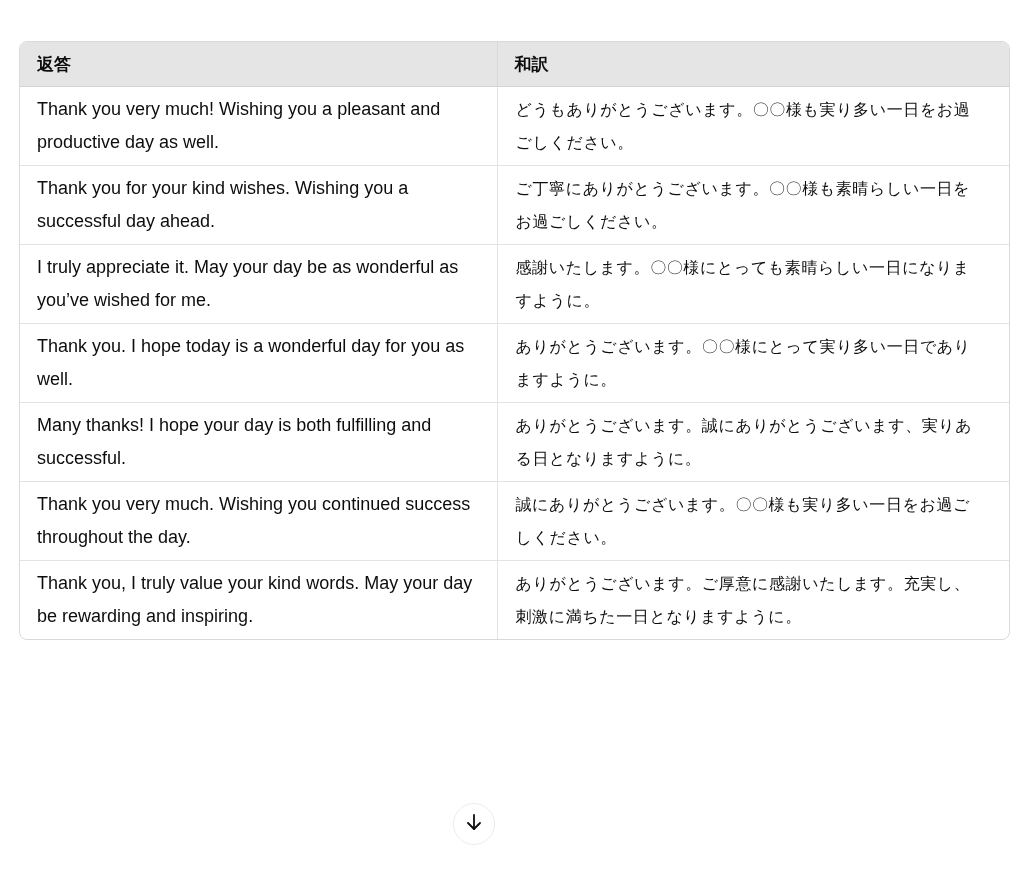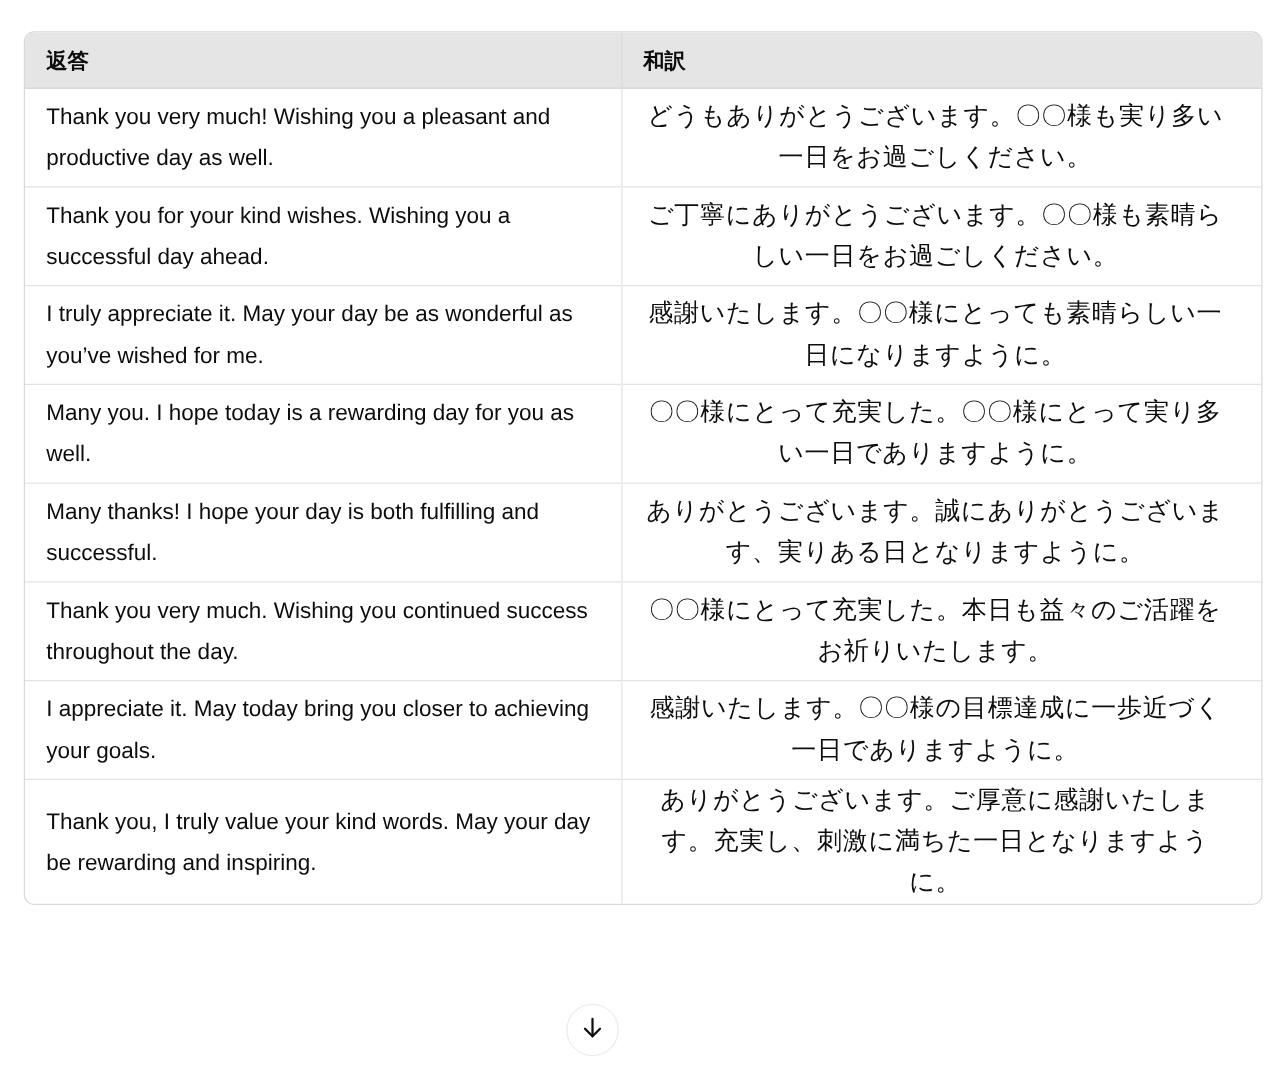--- a/index.html
+++ b/index.html
@@ -11,21 +11,21 @@
       width: 1024px;
       height: 872px;
       position: relative;
       overflow: hidden;
       font-family: "Liberation Sans", "DejaVu Sans", sans-serif;
       color: #0d0d0d;
     }
     .table-wrap {
       position: absolute;
       left: 19px;
-      top: 25px;
+      top: 41px;
       width: 989px;
       border: 1px solid #d9d9d9;
       border-radius: 8px;
       overflow: hidden;
       background: #ffffff;
     }
     table {
       width: 100%;
       border-collapse: collapse;
       table-layout: fixed;
@@ -54,23 +54,22 @@
       border-top: 1px solid #e3e3e3;
       margin-top: 17px;
     }
     tbody tr:first-child td {
       border-top: none;
     }
     tbody td + td {
       border-left: 1px solid #e3e3e3;
       padding-left: 18px;
       padding-right: 28px;
-      font-size: 20px;
+      font-size: 16px;
       letter-spacing: 0.6px;
-      text-align: center;
     }
     .scroll-down-button {
       position: absolute;
       left: 453px;
       top: 803px;
       width: 42px;
       height: 42px;
       border-radius: 50%;
       border: 1px solid #ececec;
       background: rgba(255,255,255,0.96);
@@ -107,34 +106,30 @@
       </tr>
       <tr>
         <td>Thank you for your kind wishes. Wishing you a successful day ahead.</td>
         <td>ご丁寧にありがとうございます。〇〇様も素晴らしい一日をお過ごしください。</td>
       </tr>
       <tr>
         <td>I truly appreciate it. May your day be as wonderful as you’ve wished for me.</td>
         <td>感謝いたします。〇〇様にとっても素晴らしい一日になりますように。</td>
       </tr>
       <tr>
-        <td>Many you. I hope today is a rewarding day for you as well.</td>
-        <td>〇〇様にとって充実した。〇〇様にとって実り多い一日でありますように。</td>
+        <td>Thank you. I hope today is a wonderful day for you as well.</td>
+        <td>ありがとうございます。〇〇様にとって実り多い一日でありますように。</td>
       </tr>
       <tr>
         <td>Many thanks! I hope your day is both fulfilling and successful.</td>
         <td>ありがとうございます。誠にありがとうございます、実りある日となりますように。</td>
       </tr>
       <tr>
         <td>Thank you very much. Wishing you continued success throughout the day.</td>
-        <td>〇〇様にとって充実した。本日も益々のご活躍をお祈りいたします。</td>
-      </tr>
-      <tr>
-        <td>I appreciate it. May today bring you closer to achieving your goals.</td>
-        <td>感謝いたします。〇〇様の目標達成に一歩近づく一日でありますように。</td>
+        <td>誠にありがとうございます。〇〇様も実り多い一日をお過ごしください。</td>
       </tr>
       <tr>
         <td>Thank you, I truly value your kind words. May your day be rewarding and inspiring.</td>
         <td>ありがとうございます。ご厚意に感謝いたします。充実し、刺激に満ちた一日となりますように。</td>
       </tr>
     </tbody>
   </table>
 </div>
 
 <div class="scroll-down-button" aria-label="Scroll to bottom">

